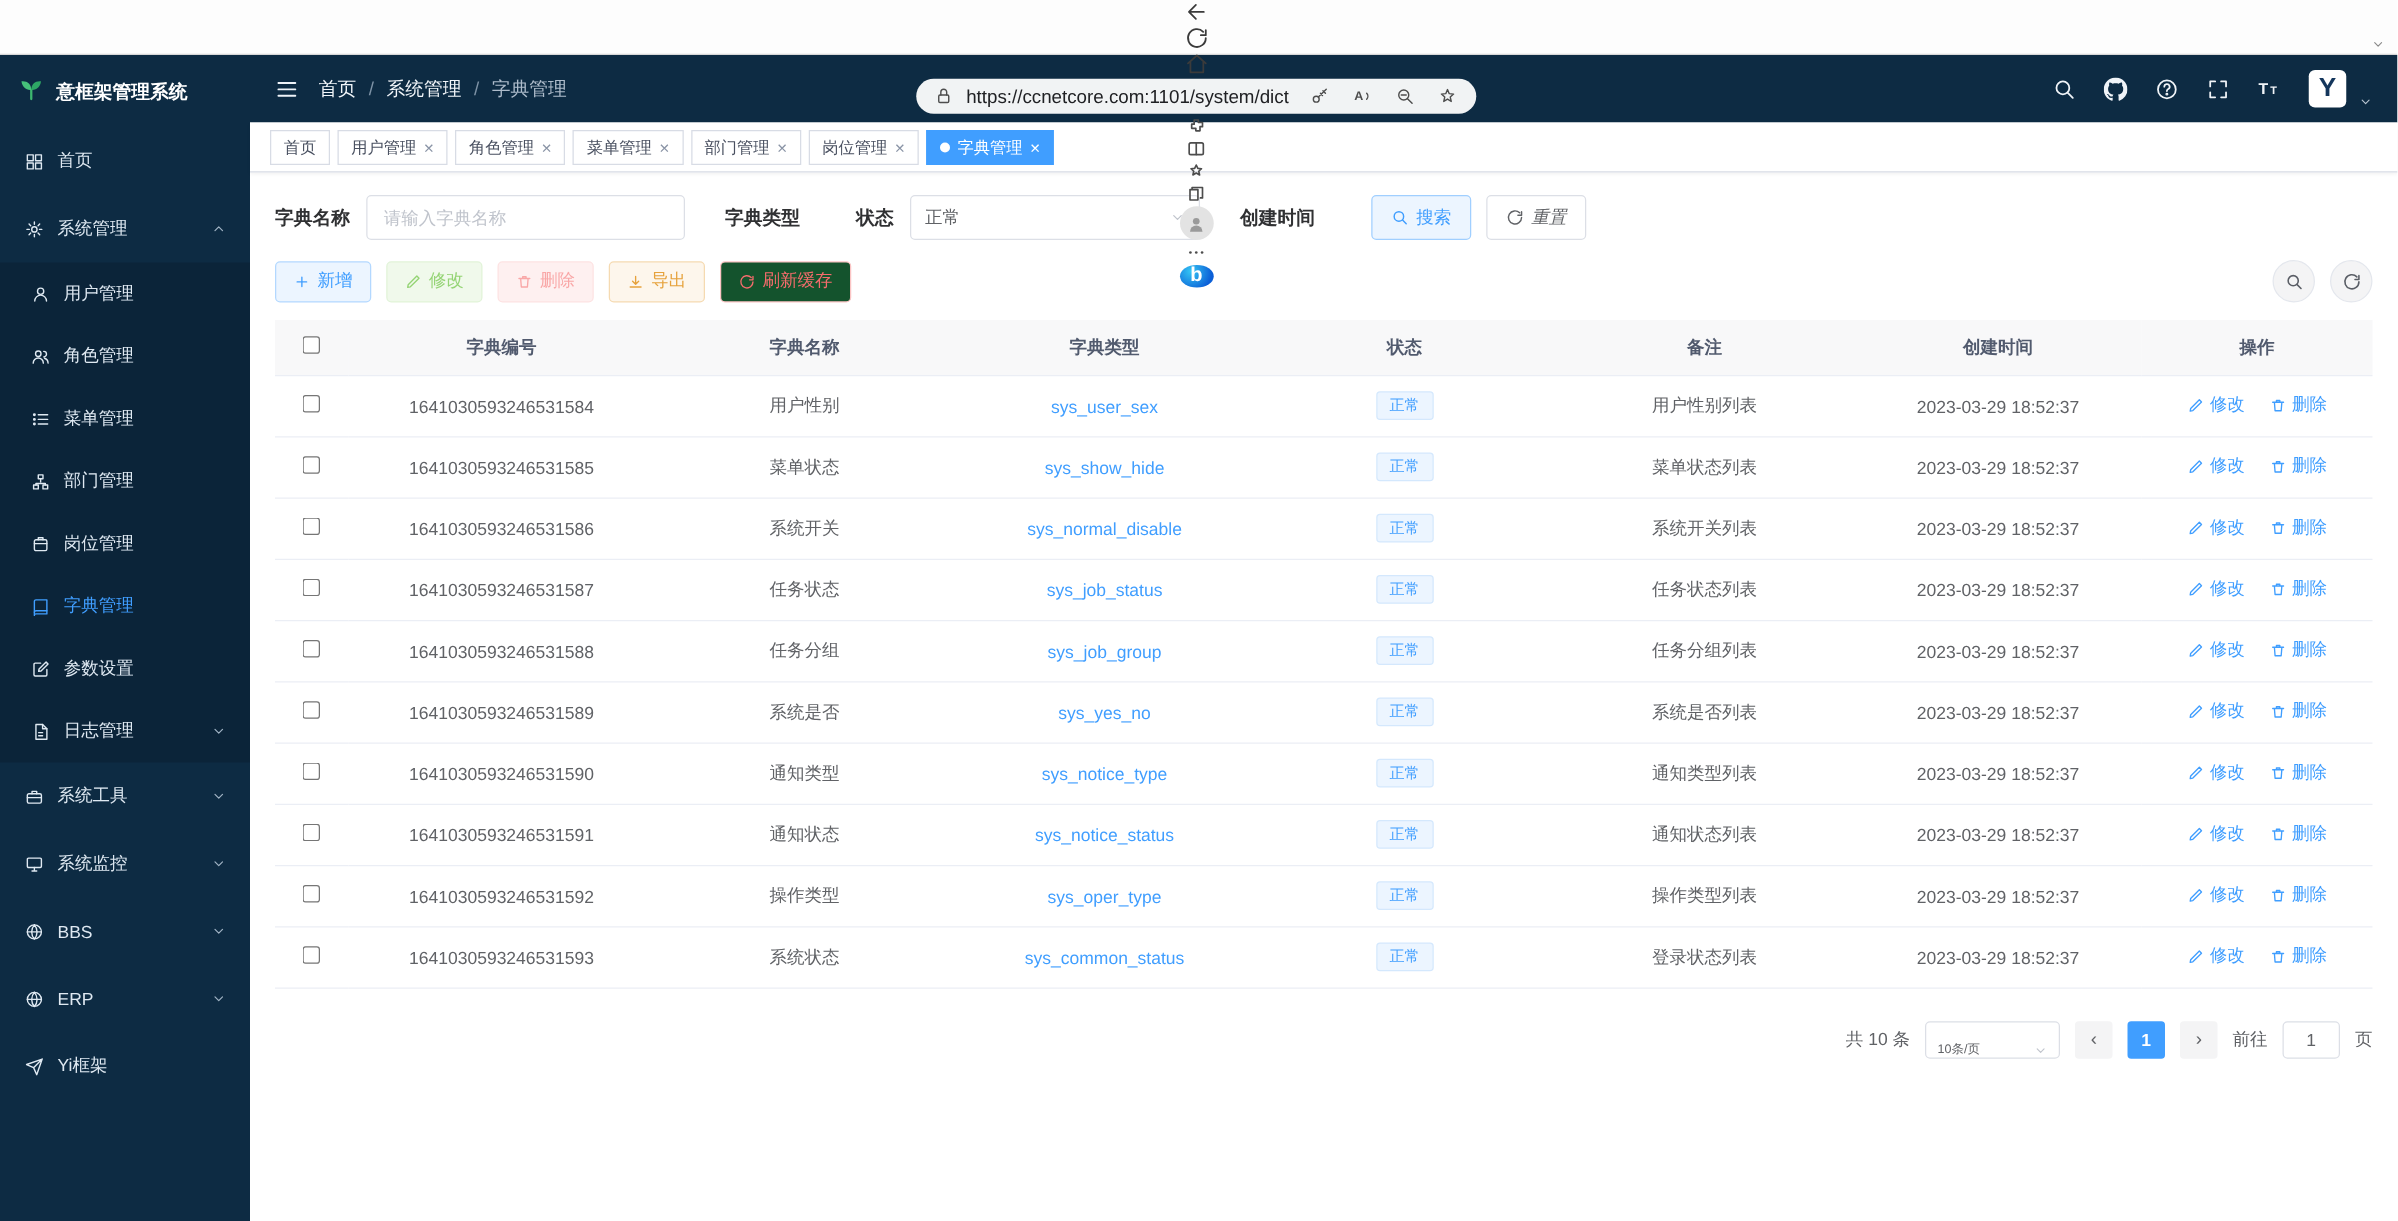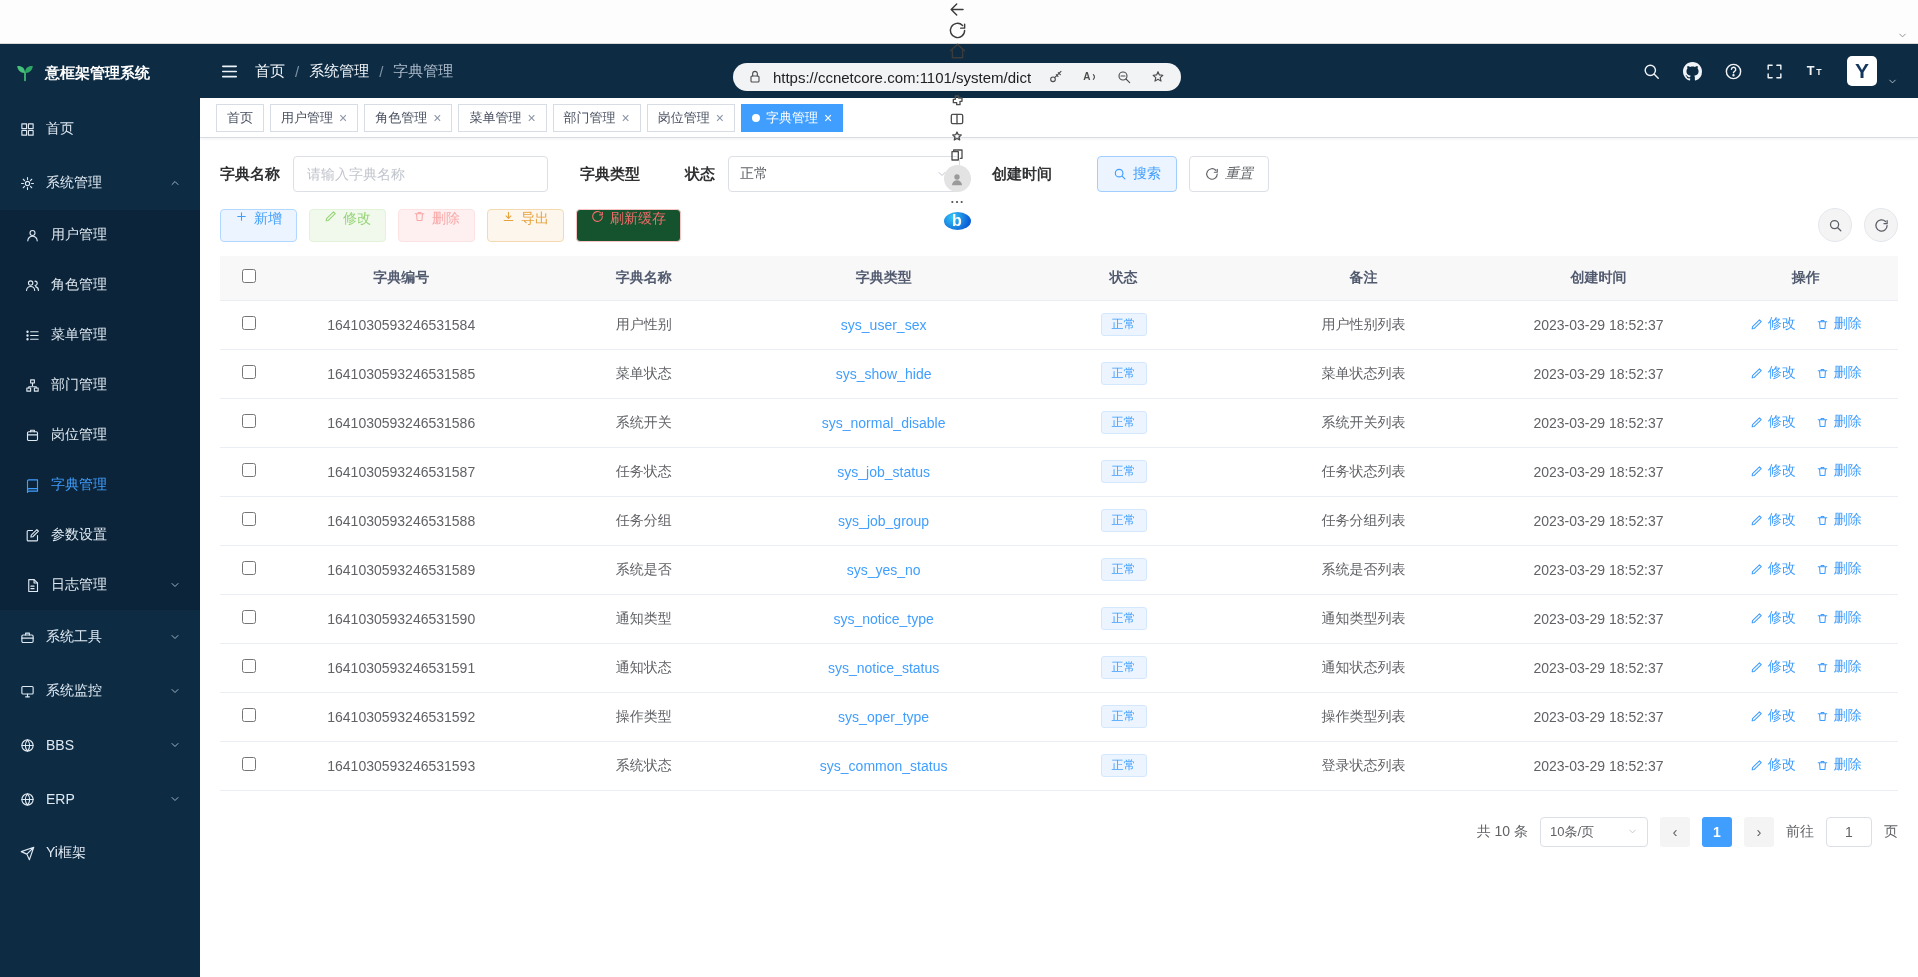--- a/index.html
+++ b/index.html
@@ -75,42 +75,42 @@
   .fselect .i { width:12px; height:12px; color:#c0c4cc; }
   .fdate { width:242px; height:36px; border:1px solid #dcdfe6; border-radius:4px; display:flex; align-items:center; gap:8px; padding:0 10px; font-size:13px; color:#c0c4cc; background:#fff; cursor:pointer; }
   .fdate .i { width:14px; height:14px; color:#c0c4cc; }
   .fdate .dsep { color:#606266; }
   .btn { height:36px; border-radius:4px; padding:0 15px; font-size:14px; display:inline-flex; align-items:center; gap:6px; border:1px solid transparent; cursor:pointer; font-family:inherit; background:#fff; }
   .btn .i { width:14px; height:14px; }
   .btn-search { background:#ecf5ff; border-color:#a0cfff; color:#409eff; margin-right:12px; }
   .btn-reset { border-color:#dcdfe6; color:#606266;font-style:italic; }
 
   .toolbar { display:flex; align-items:center; gap:12px; margin-bottom:14px; }
-  .tbtn { height:33px; padding:0 14px; border-radius:4px; font-size:14px; display:inline-flex; gap:6px; border:1px solid; cursor:pointer; font-family:inherit; }
+  .tbtn { height:33px; padding:0 14px; border-radius:4px; font-size:14px; display:inline-flex; align-items:center; gap:6px; border:1px solid; cursor:pointer; font-family:inherit; }
   .tbtn .i { width:13px; height:13px; }
   .tbtn-add    { background:#ecf5ff; border-color:#b3d8ff; color:#409eff; }
   .tbtn-edit   { background:#f0f9eb; border-color:#e1f3d8; color:#95d475; }
   .tbtn-del    { background:#fef0f0; border-color:#fde2e2; color:#f9a7a7; }
   .tbtn-export { background:#fdf6ec; border-color:#f5dab1; color:#e6a23c; }
   .tbtn-cache  { background:#14532d; border-color:#fbc4c4; color:#f56c6c; }
   .toolbar-right { margin-left:auto; display:flex; gap:12px; }
   .ricon { width:34px; height:34px; border-radius:50%; background:#f4f4f5; border:1px solid #e4e7ed; color:#5a5e66; display:flex; align-items:center; justify-content:center; cursor:pointer; }
   .ricon .i { width:15px; height:15px; }
 
   table { width:100%; border-collapse:collapse; table-layout:fixed; }
   thead th { background:#f8f8f9; color:#515a6e; font-weight:bold; font-size:14px; height:44px; text-align:center; border-bottom:1px solid #ebeef5; }
   tbody td { height:49px; text-align:center; font-size:14px; color:#606266; border-bottom:1px solid #ebeef5; white-space:nowrap; overflow:hidden; }
   input[type=checkbox] { width:14px; height:14px; cursor:pointer; }
   .link { color:#409eff; cursor:pointer; }
   .tag { display:inline-block; padding:3px 10px; font-size:12px; color:#409eff; background:#ecf5ff; border:1px solid #d4e8fd; border-radius:3px; line-height:1.3; }
   .op { color:#409eff; display:inline-flex; align-items:center; gap:5px; margin:0 8px; cursor:pointer; }
   .op .i { width:13px; height:13px; }
 
   .pager { display:flex; align-items:center; justify-content:flex-end; gap:12px; margin-top:26px; font-size:14px; color:#606266; }
-  .psize { width:108px; height:30px; border:1px solid #dcdfe6; border-radius:4px; display:flex; align-items:center; justify-content:space-between; padding:0 9px; font-size:13px; cursor:pointer; background:#fff; }
+  .psize { width:108px; height:30px; border:1px solid #dcdfe6; border-radius:4px; display:flex; align-items:flex-end; justify-content:space-between; padding:0 9px; font-size:10px; cursor:pointer; background:#fff; }
   .psize .i { width:11px; height:11px; color:#c0c4cc; }
   .pbtn { min-width:30px; height:30px; background:#f4f4f5; border-radius:3px; border:none; display:flex; align-items:center; justify-content:center; color:#606266; font-size:15px; cursor:pointer; }
   .pbtn.cur { background:#409eff; color:#fff; font-weight:bold; font-size:14px; }
   .pgoto { width:46px; height:30px; border:1px solid #dcdfe6; border-radius:4px; text-align:center; font-size:14px; color:#606266; outline:none; font-family:inherit; }
 </style>
 </head>
 <body>
 
 <div class="chrome">
   <button class="cbtn">

